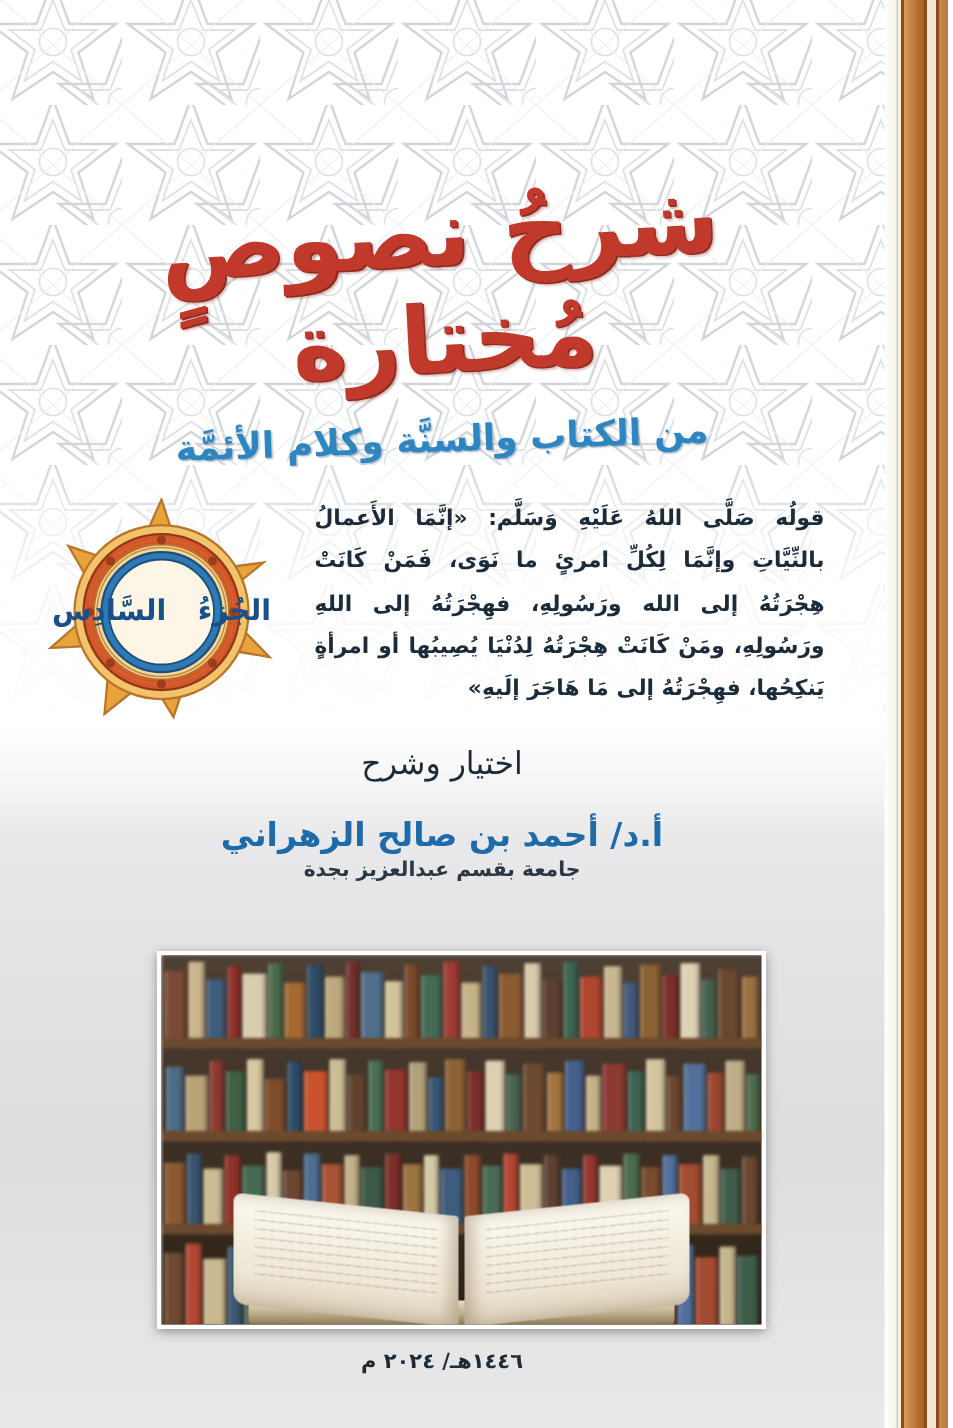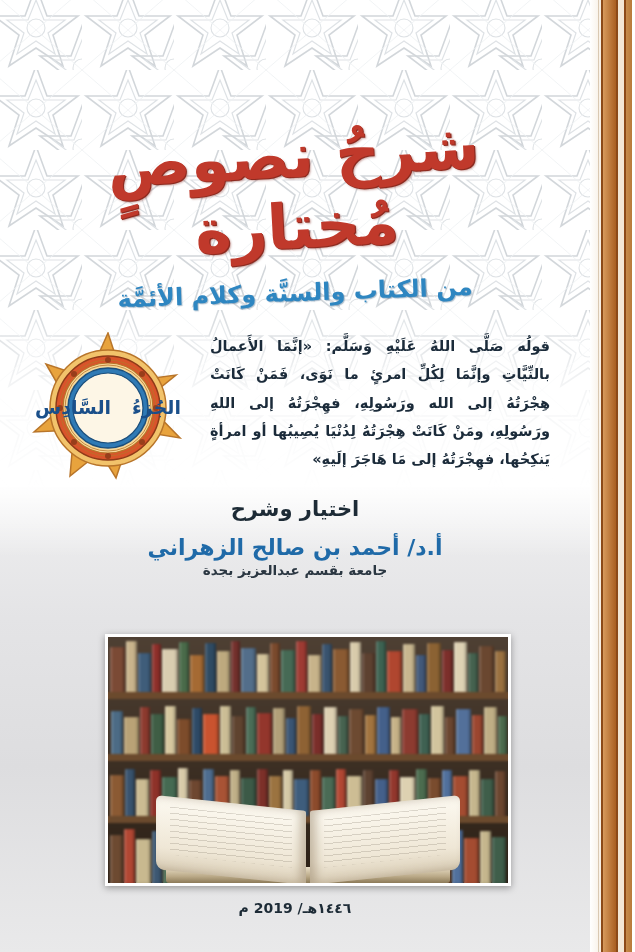--- a/index.html
+++ b/index.html
@@ -179,26 +179,26 @@
   .author-block {
     position: absolute;
     top: 497px;
     left: 0;
     width: 590px;
     text-align: center;
     direction: rtl;
   }
   .selection-line {
     font-size: 21px;
-    font-weight: bold;
+    font-weight: normal;
     color: #1d2b36;
     letter-spacing: 0px;
   }
   .author-name {
-    margin-top: 14px;
+    margin-top: 24px;
     font-size: 22px;
     font-weight: bold;
     color: #1f6aa8;
   }
   .author-role {
     margin-top: 12px;
     font-size: 13.5px;
     color: #2b3742;
     font-weight: bold;
     line-height: 1.7;
@@ -517,16 +517,16 @@
         <div class="ob-stack"></div>
         <div class="ob-page ob-left">
           <div class="ob-lines"></div>
         </div>
         <div class="ob-page ob-right">
           <div class="ob-lines"></div>
         </div>
       </div>
     </div>
 
-    <div class="date-line">١٤٤٦هـ/ 2019 م</div>
+    <div class="date-line">١٤٤٦هـ/ ٢٠٢٤ م</div>
 
   </div>
 </div>
 
 </body></html>

